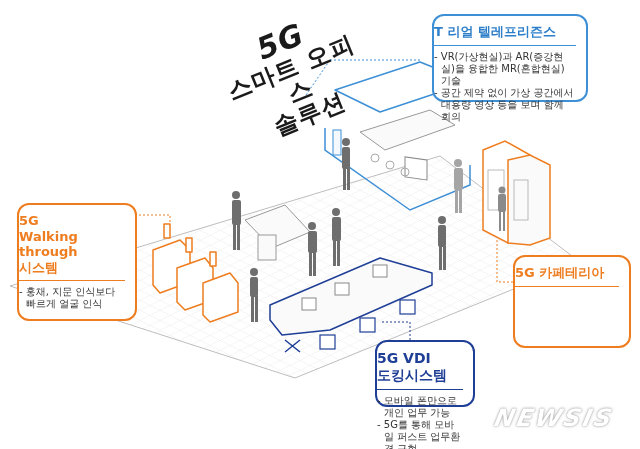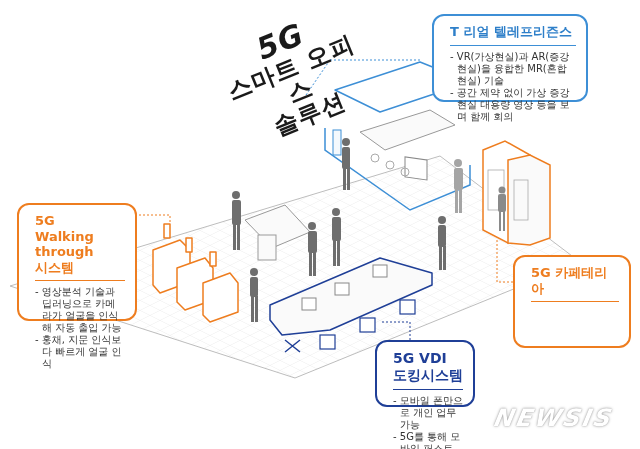--- a/index.html
+++ b/index.html
@@ -1,21 +1,21 @@
 <!DOCTYPE html>
 <html><head>
 <meta charset="utf-8">
 <style>
   html, body { margin:0; padding:0; background:#ffffff; }
   body { width:640px; height:449px; position:relative; overflow:hidden; font-family:"DejaVu Sans", sans-serif; }
   #scene { position:absolute; left:0; top:0; width:640px; height:449px; }
   .title { position:absolute; left:205px; top:55px; width:150px; transform:rotate(-22deg); transform-origin:left top; color:#1a1a1a; font-weight:bold; line-height:1.05; text-align:center; }
   .title .l1 { font-size:30px; font-style:italic; letter-spacing:1px; display:block; }
   .title .l2, .title .l3 { font-size:24px; display:block; letter-spacing:1px; }
-  .box { position:absolute; background:#fff; border-radius:12px; border:2px solid; box-sizing:border-box; padding:8px 10px 8px 16px; }
+  .box { position:absolute; background:#fff; border-radius:12px; border:2px solid; box-sizing:border-box; padding:8px 10px 8px 0; }
   .box .bt { font-weight:bold; line-height:1.2; }
   .box .hr { height:1px; margin:5px 0 5px 0; }
   .box ul { list-style:none; margin:0; padding:0; }
   .box li { font-size:10px; line-height:12px; color:#333; padding-left:7px; text-indent:-7px; }
   .box li:before { content:"- "; }
   .box.blue { border-color:#3d8fd6; }
   .box.blue .bt { color:#2e7fc9; font-size:13px; }
   .box.blue .hr { background:#3d8fd6; }
   .box.orange { border-color:#ee7d1f; }
   .box.orange .bt { color:#ee7d1f; font-size:13px; }
@@ -151,31 +151,30 @@
   <span class="l1">5G</span>
   <span class="l2">스마트 오피스</span>
   <span class="l3">솔루션</span>
 </div>
 
 <div class="box blue" style="left:432px; top:14px; width:156px; height:88px;">
   <div class="bt">T 리얼 텔레프리즌스</div>
   <div class="hr"></div>
   <ul>
     <li>VR(가상현실)과 AR(증강현실)을 융합한 MR(혼합현실) 기술</li>
-    <li>공간 제약 없이 가상 증강현실 대용량 영상 등을 보며 함께 회의</li>
+    <li>공간 제약 없이 가상 공간에서 대용량 영상 등을 보며 함께 회의</li>
   </ul>
 </div>
 
 <div class="box orange" style="left:17px; top:203px; width:120px; height:118px;">
   <div class="bt">5G</div>
   <div class="bt">Walking through</div>
   <div class="bt">시스템</div>
   <div class="hr"></div>
   <ul>
-    <li>영상분석 기술과 딥러닝으로 카메라가 얼굴을 인식해 자동 출입 가능</li>
     <li>홍채, 지문 인식보다 빠르게 얼굴 인식</li>
   </ul>
 </div>
 
 <div class="box orange" style="left:513px; top:255px; width:118px; height:93px;">
   <div class="bt">5G 카페테리아</div>
   <div class="hr"></div>
 </div>
 
 <div class="box navy" style="left:375px; top:340px; width:100px; height:67px;">

